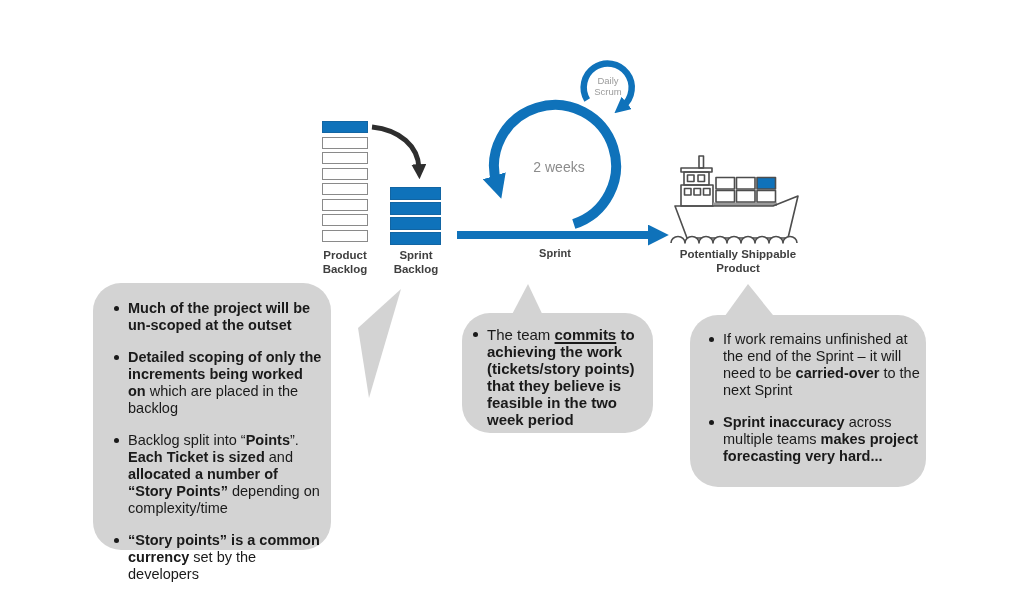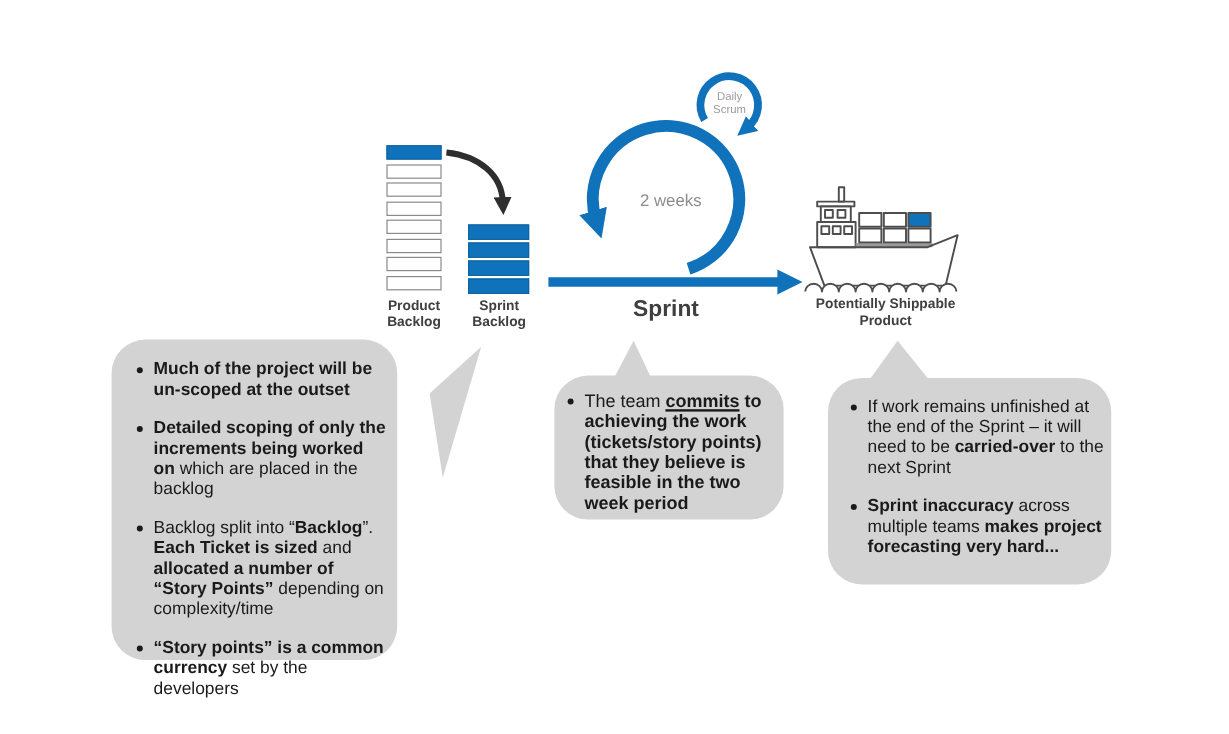--- a/index.html
+++ b/index.html
@@ -31,21 +31,21 @@
   .stack.sprint .bar{width:51px;height:12.5px;}
   .bar.filled{background:var(--accent-blue,#0F72BA);border-color:#1265A3;}
   
   .dlabel{
     text-align:center;font-weight:700;font-size:11.5px;line-height:1.22;
     color:var(--heading-text,#3F3F3F);
   }
   .dlabel.product{left:305px;top:248px;width:80px;}
   .dlabel.sprintbk{left:376px;top:248px;width:80px;}
   .dlabel.ship{left:663px;top:247px;width:150px;}
-  .sprint-word{left:505px;top:247px;width:100px;text-align:center;font-weight:700;font-size:19px;color:var(--heading-text,#3F3F3F);}
+  .sprint-word{left:505px;top:247px;width:100px;text-align:center;font-weight:700;font-size:11px;color:var(--heading-text,#3F3F3F);}
   .two-weeks{left:509px;top:159px;width:100px;text-align:center;font-size:14px;color:var(--muted-gray,#8C8C8C);}
   .daily-scrum{left:586px;top:75px;width:44px;text-align:center;font-size:9.5px;line-height:1.18;color:#9C9C9C;}
   
   .bubble{
     background:var(--bubble-gray,#D3D3D3);border-radius:28px;box-sizing:border-box;
     font-size:14.5px;line-height:17px;color:var(--body-text,#1A1A1A);
   }
   .bubble.left{left:93px;top:283px;width:238px;height:267px;padding:17px 8px 0 21px;}
   .bubble.middle{left:462px;top:313px;width:191px;height:120px;padding:13px 8px 0 11px;font-size:15px;}
   .bubble.right{left:690px;top:315px;width:236px;height:172px;padding:16px 6px 0 19px;}
@@ -100,21 +100,21 @@
     <div class="bullet">
       <span class="dot"></span>
       <span class="rich"><span class="b">Much of the project will be un-scoped at the outset</span></span>
     </div>
     <div class="bullet">
       <span class="dot"></span>
       <span class="rich"><span class="b">Detailed scoping of only the increments being worked on</span><span> which are placed in the backlog</span></span>
     </div>
     <div class="bullet">
       <span class="dot"></span>
-      <span class="rich"><span>Backlog split into “</span><span class="b">Backlog</span><span>”. </span><span class="b">Each Ticket is sized</span><span> and </span><span class="b">allocated a number of “Story Points”</span><span> depending on complexity/time</span></span>
+      <span class="rich"><span>Backlog split into “</span><span class="b">Points</span><span>”. </span><span class="b">Each Ticket is sized</span><span> and </span><span class="b">allocated a number of “Story Points”</span><span> depending on complexity/time</span></span>
     </div>
     <div class="bullet">
       <span class="dot"></span>
       <span class="rich"><span class="b">“Story points” is a common currency</span><span> set by the developers</span></span>
     </div>
   </div>
 
   <div class="abs bubble middle">
     <div class="bullet">
       <span class="dot"></span>

